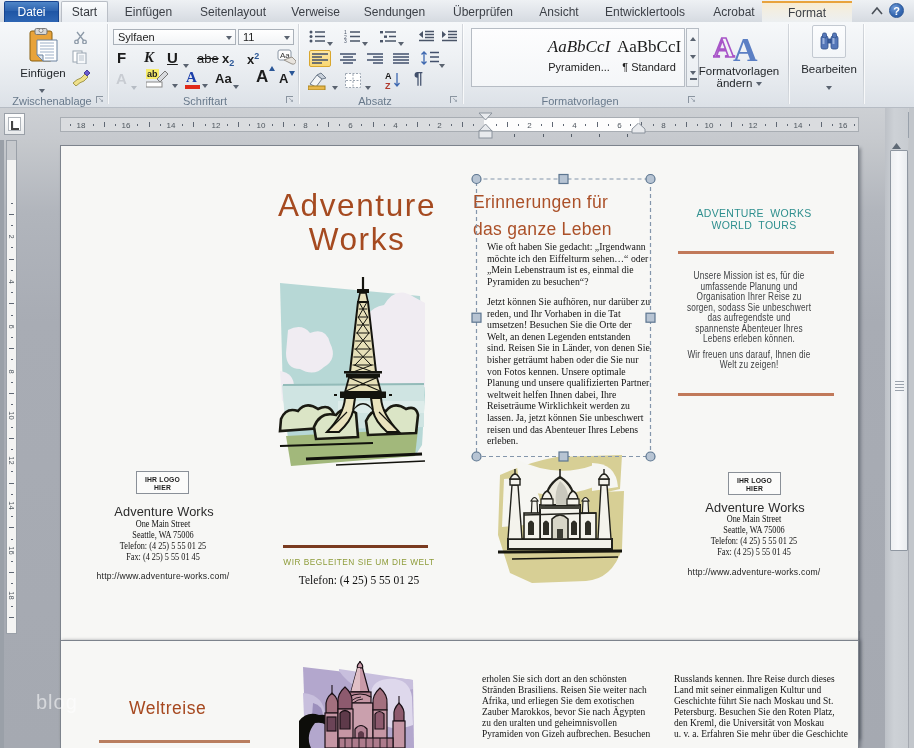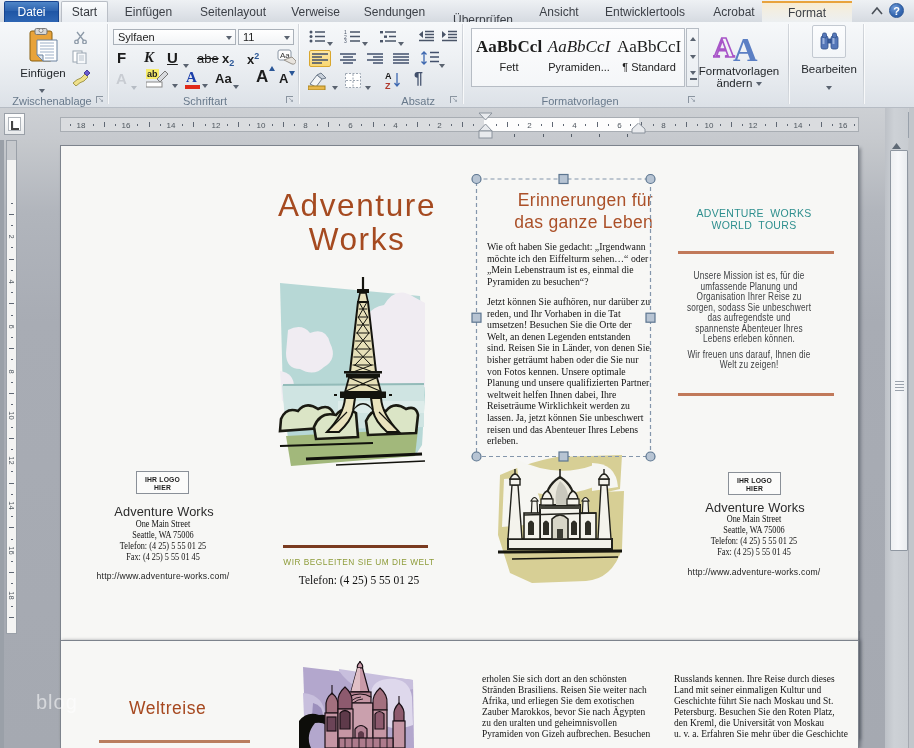--- a/index.html
+++ b/index.html
@@ -69,22 +69,22 @@
     background:#f7f7f5; border:1px solid #7d838c; border-bottom:none; box-shadow:2px 0 3px rgba(60,65,75,.45); }
   #vruler { position:absolute; left:4px; top:0px; width:15px; height:494px; }
 
   
   #scroll { position:absolute; left:884px; top:108px; width:30px; height:640px; }
 
   
   .serif  { font-family:"Liberation Serif", serif; }
   #adv-title { left:196px; top:43px; width:200px; font-size:31.5px; line-height:33.5px;
     color:#a54a20; text-align:center; letter-spacing:1.6px; }
-  #mid-title { left:412px; top:43px; width:180px; font-size:17.5px; line-height:22px;
-    color:#ab5028; text-align:right; letter-spacing:0.3px; }
+  #mid-title { left:412px; top:43px; width:180px; font-size:17.5px; line-height:27px;
+    color:#ab5028; text-align:left; letter-spacing:0.3px; }
   .bodyserif { font-family:"Liberation Serif", serif; font-size:11.3px; line-height:11.6px; color:#141414; }
   #aw-wt { left:603px; top:62px; width:180px; font-size:10.5px; line-height:11.5px; letter-spacing:0.3px;
     color:#2e8f8e; text-align:center; }
   .rule-salmon { position:absolute; height:2.5px; background:#c1795a; }
   #mission { left:593px; top:125px; width:190px; font-size:10px; line-height:10.5px;
     letter-spacing:0.2px; color:#3e4043; text-align:center; transform:scaleX(0.825); transform-origin:50% 0; }
   .logobox { position:absolute; width:53px; height:23px; border:1px solid #8a9098; background:#fbfbfa;
     font-size:6.8px; font-weight:bold; color:#1c1c1c; text-align:center; line-height:8.5px; padding-top:3.5px;
     letter-spacing:0.2px; }
   .aw-name { position:absolute; font-size:12.8px; color:#2b2b2b; text-align:center; letter-spacing:0.1px; }
@@ -94,21 +94,21 @@
 </style>
 </head>
 <body>
   <div id="tabbar">
     <div id="tab-datei" class="tab">Datei</div>
     <div id="tab-start" class="tab">Start</div>
     <div class="tab" style="left:112px;width:73px;">Einfügen</div>
     <div class="tab" style="left:189px;width:88px;">Seitenlayout</div>
     <div class="tab" style="left:283px;width:65px;">Verweise</div>
     <div class="tab" style="left:352px;width:85px;">Sendungen</div>
-    <div class="tab" style="left:443px;width:80px;margin-top:8px;">Überprüfen</div>
+    <div class="tab" style="left:443px;width:80px;">Überprüfen</div>
     <div class="tab" style="left:529px;width:60px;">Ansicht</div>
     <div class="tab" style="left:596px;width:98px;">Entwicklertools</div>
     <div class="tab" style="left:703px;width:62px;">Acrobat</div>
     <div id="tab-format" class="tab">Format</div>
     <svg class="abs" style="left:869px;top:5px;" width="16" height="12" viewBox="0 0 16 12">
       <path d="M3 9 L8 3 L13 9" fill="none" stroke="#4a5058" stroke-width="1.6"></path>
     </svg>
     <div id="help-btn">?</div>
   </div>
   <div id="ribbon">
@@ -264,29 +264,25 @@
       <rect x="0.5" y="0.5" width="15" height="14" fill="#fff" stroke="#9aa4b0" stroke-dasharray="2 1.5"></rect>
       <path d="M8 1 v13 M1 7.5 h14" stroke="#9aa4b0" stroke-width="1" stroke-dasharray="2 1.5"></path>
     </svg>
     <div class="abs" style="left:365px;top:56px;"><span class="dda"></span></div>
     <svg class="abs" style="left:385px;top:49px;" width="17" height="19" viewBox="0 0 17 19">
       <text x="0" y="8" font-size="9" font-weight="bold" fill="#1c1c1c">A</text>
       <text x="0" y="18" font-size="9" font-weight="bold" fill="#b03a2e">Z</text>
       <path d="M12 2 v13 M9.5 12 L12 15 L14.5 12" stroke="#3e68b0" stroke-width="1.3" fill="none"></path>
     </svg>
     <div class="abs" style="left:414px;top:48px;font-size:16px;font-weight:bold;color:#42506c;">¶</div>
-    <div class="glabel" style="left:315px;width:120px;text-align:right;">Absatz</div>
+    <div class="glabel" style="left:315px;width:120px;">Absatz</div>
     <div class="launcher" style="left:450px;top:74px;"></div>
     <div class="gsep" style="left:462px;"></div>
 
     <div class="abs" style="left:471px;top:6px;width:214px;height:59px;background:linear-gradient(#fdfdfe,#f4f6f8);border:1px solid #b6bcc4;"></div>
-    <div class="stylecard" style="left:476px;width:66px;top:16px;">
-      <div class="big" style="font-weight:bold;">AaBbCcl</div>
-      <div class="lbl">Fett</div>
-    </div>
     <div class="stylecard" style="left:544px;width:70px;top:16px;">
       <div class="big" style="font-style:italic;">AaBbCcI</div>
       <div class="lbl">Pyramiden...</div>
     </div>
     <div class="stylecard" style="left:616px;width:66px;top:16px;">
       <div class="big">AaBbCcI</div>
       <div class="lbl">¶ Standard</div>
     </div>
     <div class="abs" style="left:686px;top:6px;width:13px;height:59px;background:linear-gradient(#f5f7f9,#e9edf1);border:1px solid #b6bcc4;">
       <span class="dda" style="position:absolute;left:3px;top:8px;border-top:none;border-bottom:4px solid #5a6370;"></span>

